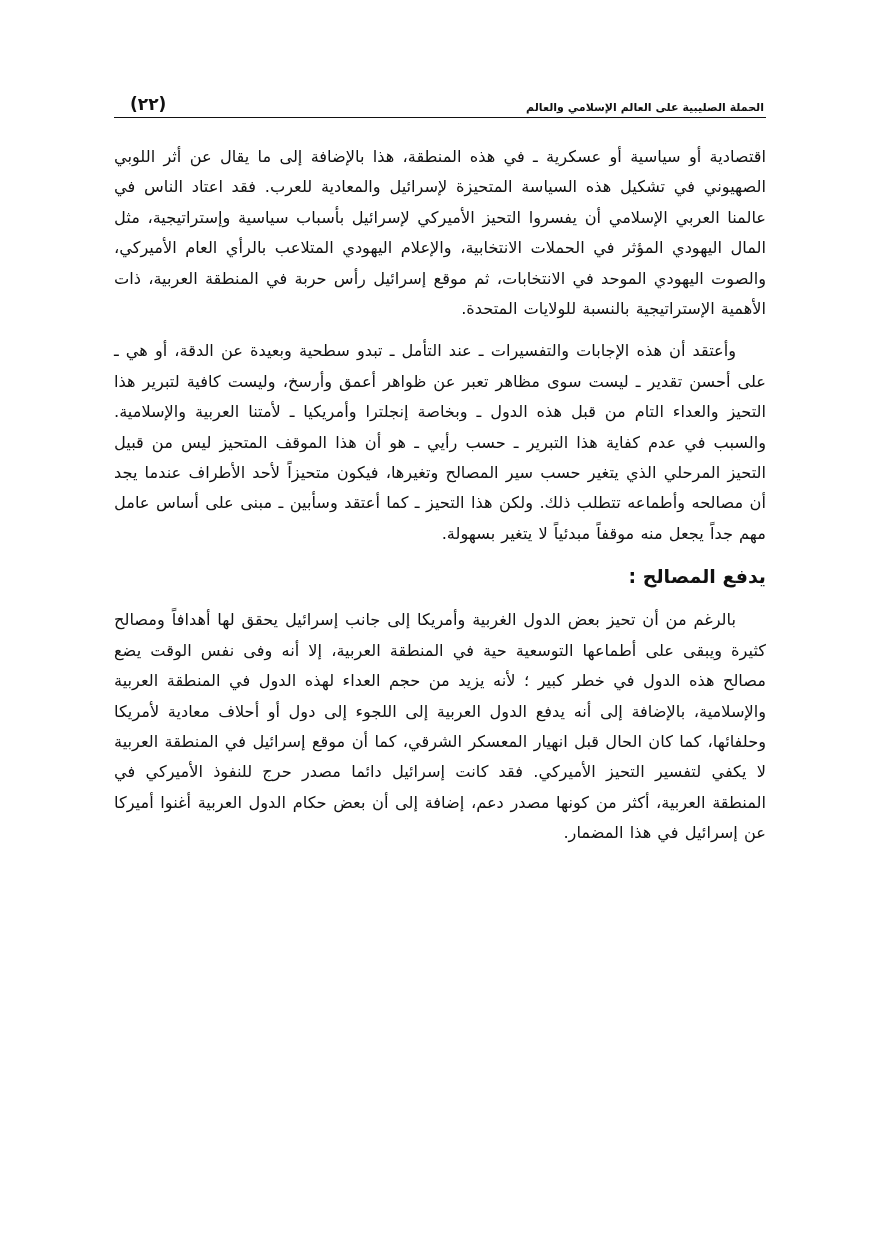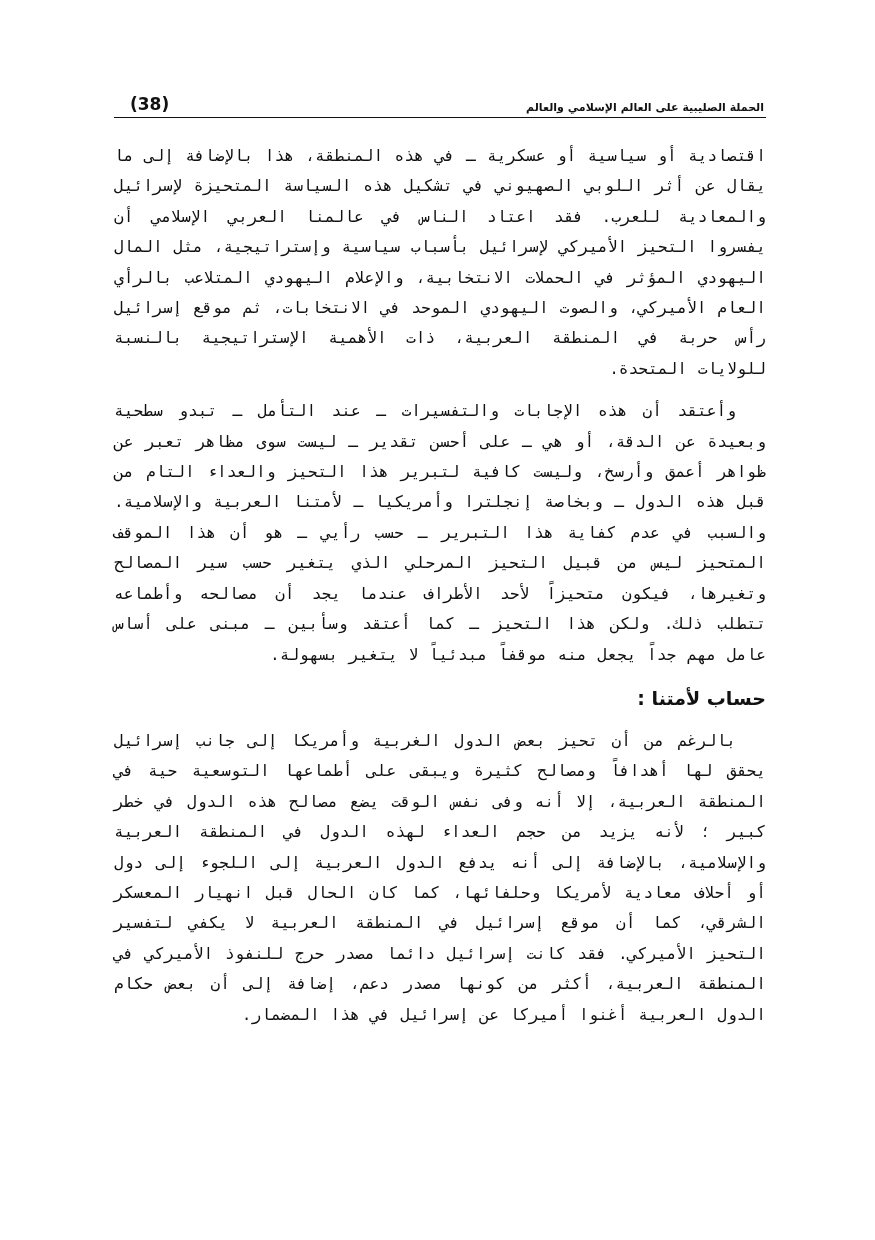--- a/index.html
+++ b/index.html
@@ -46,42 +46,41 @@
     .body-text {
       margin-top: 24px;
     }
     .para {
       font-size: 16.2px;
       line-height: 30.4px;
       text-align: justify;
       text-align-last: right;
       margin: 0 0 12px 0;
       word-spacing: 1px;
-      font-family: Liberation Mono, monospace;
     }
     .para.indent {
       text-indent: 30px;
     }
     .section-heading {
       font-weight: bold;
       font-size: 19px;
       line-height: 30px;
       margin: 10px 0 14px 0;
     }
   </style>
 </head>
 <body>
 
 <div class="page">
   <div class="running-header">
     <span class="running-title">الحملة الصليبية على العالم الإسلامي والعالم</span>
-    <span class="page-number">(38)</span>
+    <span class="page-number">(٢٢)</span>
   </div>
 
   <div class="body-text">
     <p class="para">اقتصادية أو سياسية أو عسكرية ـ في هذه المنطقة، هذا بالإضافة إلى ما يقال عن أثر اللوبي الصهيوني في تشكيل هذه السياسة المتحيزة لإسرائيل والمعادية للعرب. فقد اعتاد الناس في عالمنا العربي الإسلامي أن يفسروا التحيز الأميركي لإسرائيل بأسباب سياسية وإستراتيجية، مثل المال اليهودي المؤثر في الحملات الانتخابية، والإعلام اليهودي المتلاعب بالرأي العام الأميركي، والصوت اليهودي الموحد في الانتخابات، ثم موقع إسرائيل رأس حربة في المنطقة العربية، ذات الأهمية الإستراتيجية بالنسبة للولايات المتحدة.</p>
     <p class="para indent">وأعتقد أن هذه الإجابات والتفسيرات ـ عند التأمل ـ تبدو سطحية وبعيدة عن الدقة، أو هي ـ على أحسن تقدير ـ ليست سوى مظاهر تعبر عن ظواهر أعمق وأرسخ، وليست كافية لتبرير هذا التحيز والعداء التام من قبل هذه الدول ـ وبخاصة إنجلترا وأمريكيا ـ لأمتنا العربية والإسلامية. والسبب في عدم كفاية هذا التبرير ـ حسب رأيي ـ هو أن هذا الموقف المتحيز ليس من قبيل التحيز المرحلي الذي يتغير حسب سير المصالح وتغيرها، فيكون متحيزاً لأحد الأطراف عندما يجد أن مصالحه وأطماعه تتطلب ذلك. ولكن هذا التحيز ـ كما أعتقد وسأبين ـ مبنى على أساس عامل مهم جداً يجعل منه موقفاً مبدئياً لا يتغير بسهولة.</p>
 
-    <h2 class="section-heading">حساب لأمتنا :</h2>
+    <h2 class="section-heading">يدفع المصالح :</h2>
 
     <p class="para indent">بالرغم من أن تحيز بعض الدول الغربية وأمريكا إلى جانب إسرائيل يحقق لها أهدافاً ومصالح كثيرة ويبقى على أطماعها التوسعية حية في المنطقة العربية، إلا أنه وفى نفس الوقت يضع مصالح هذه الدول في خطر كبير ؛ لأنه يزيد من حجم العداء لهذه الدول في المنطقة العربية والإسلامية، بالإضافة إلى أنه يدفع الدول العربية إلى اللجوء إلى دول أو أحلاف معادية لأمريكا وحلفائها، كما كان الحال قبل انهيار المعسكر الشرقي، كما أن موقع إسرائيل في المنطقة العربية لا يكفي لتفسير التحيز الأميركي. فقد كانت إسرائيل دائما مصدر حرج للنفوذ الأميركي في المنطقة العربية، أكثر من كونها مصدر دعم، إضافة إلى أن بعض حكام الدول العربية أغنوا أميركا عن إسرائيل في هذا المضمار.</p>
   </div>
 </div>
 
 </body></html>

